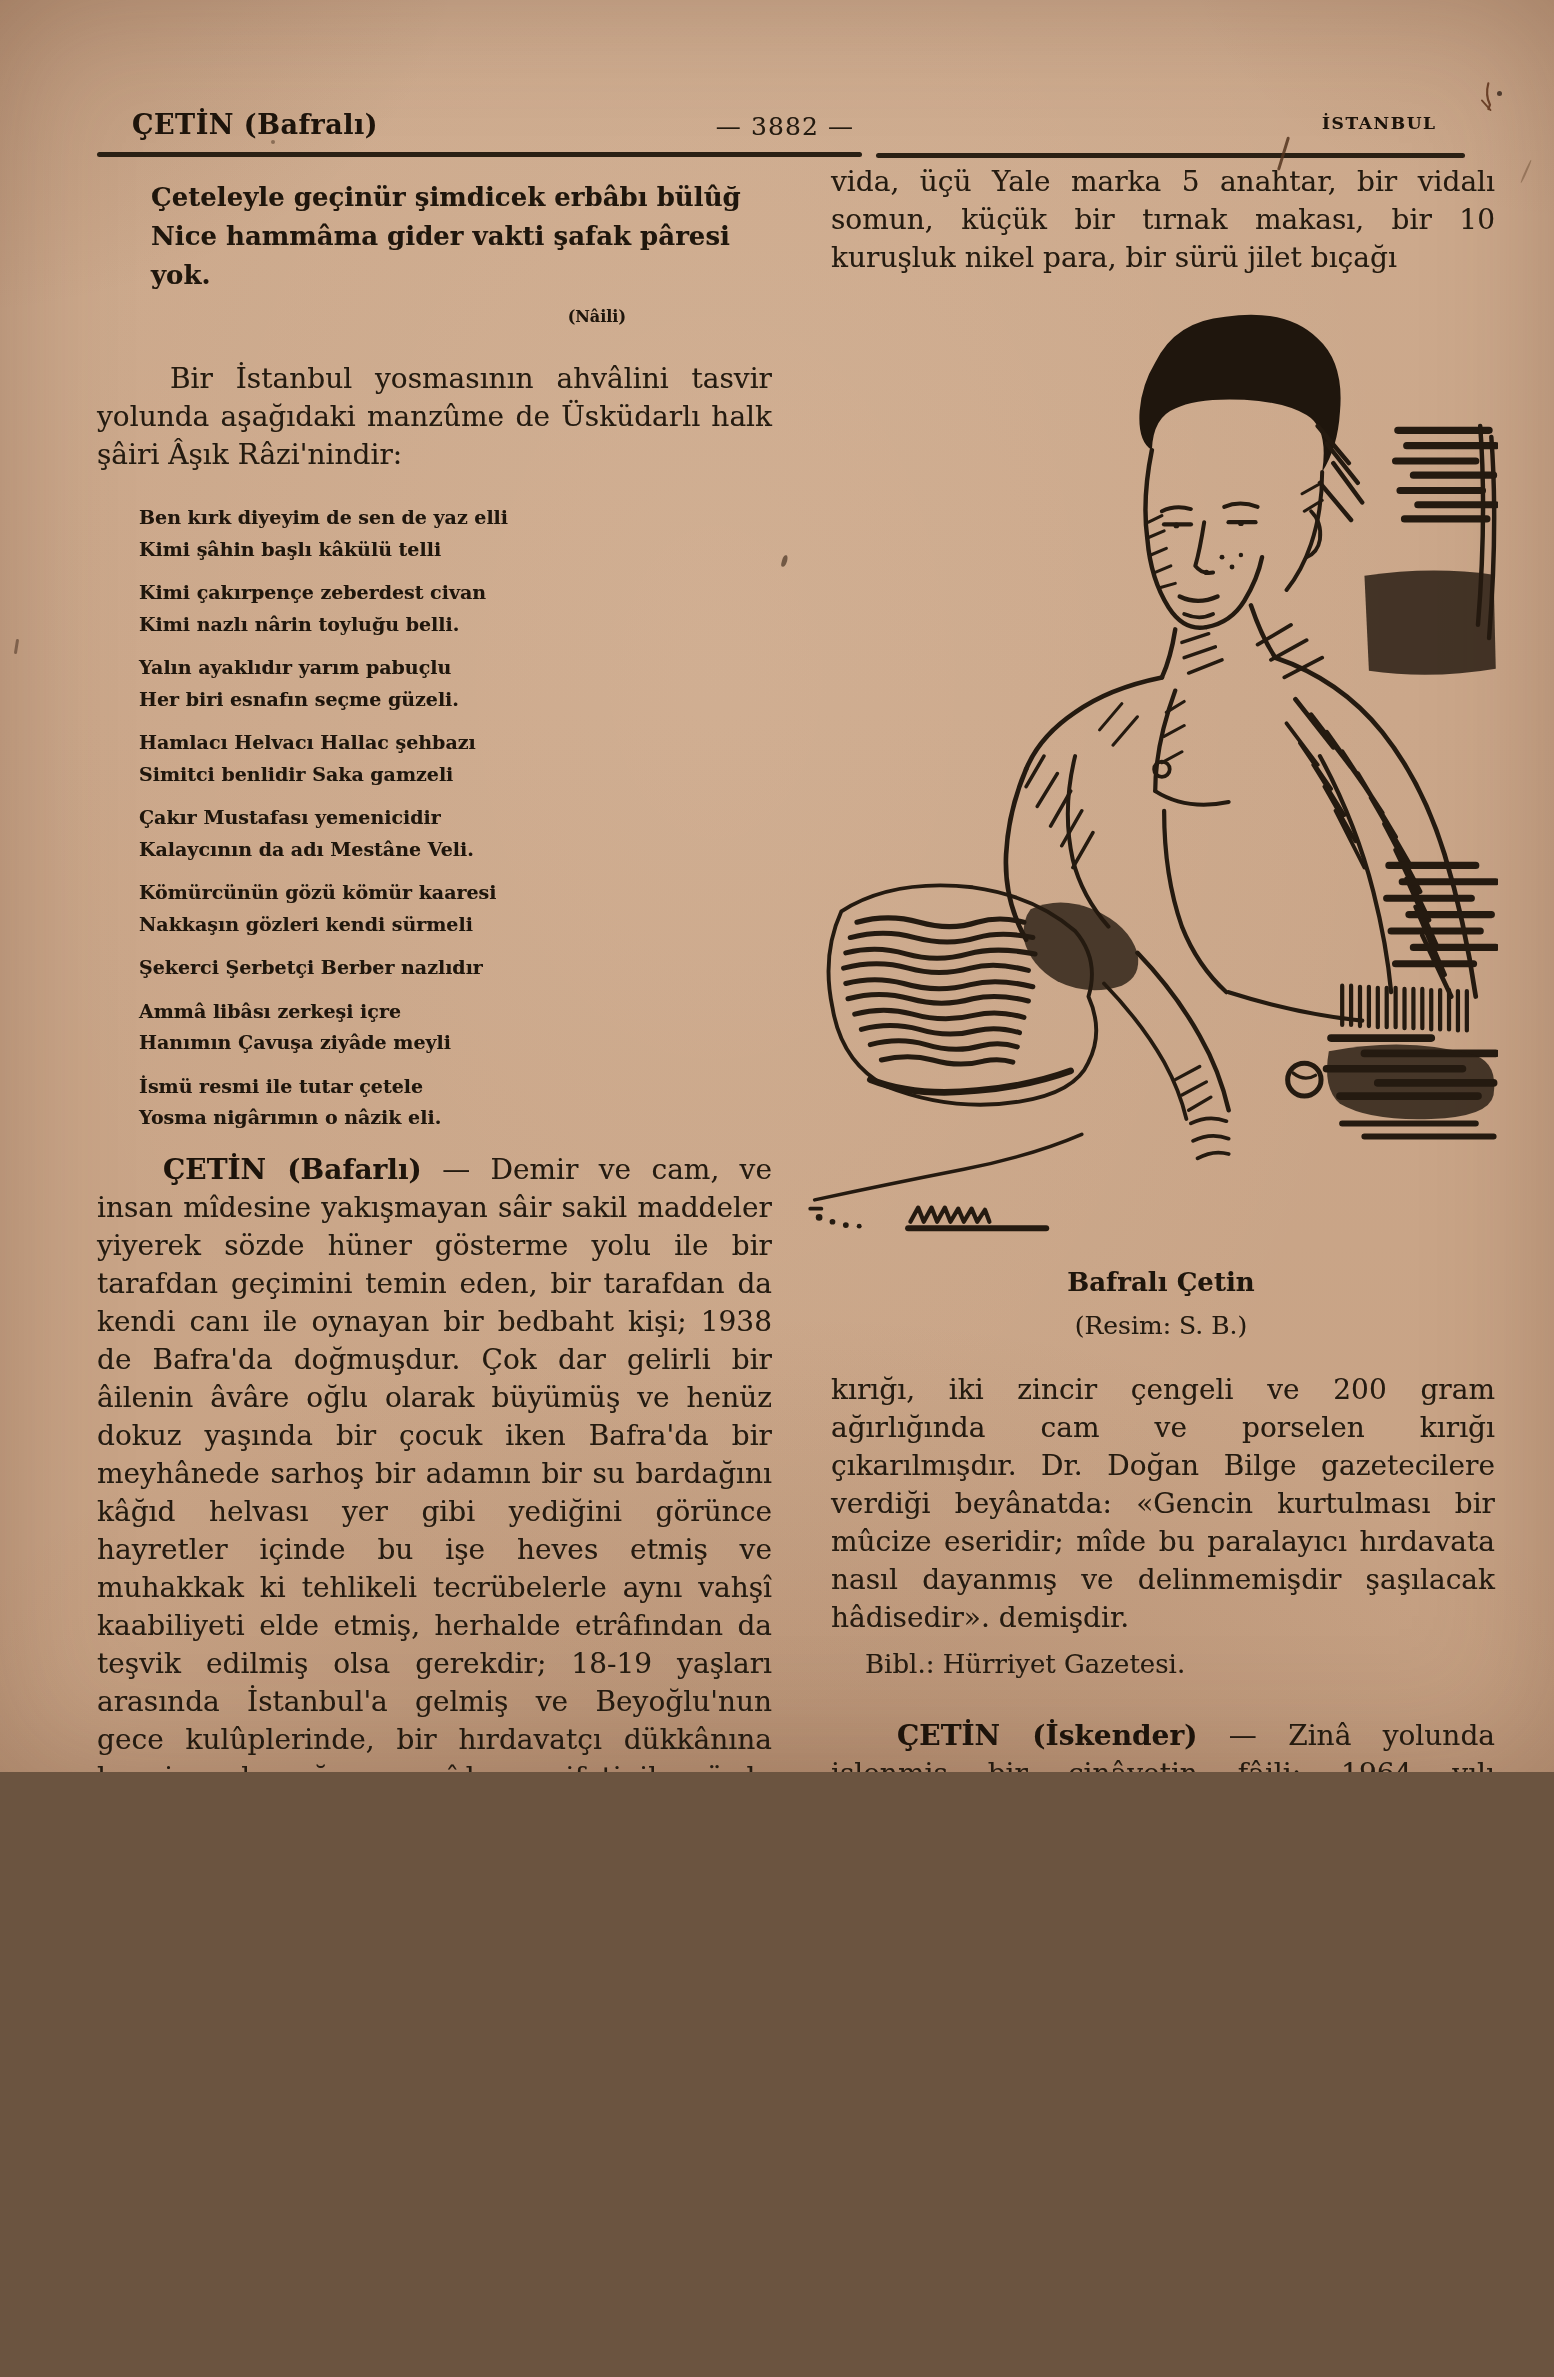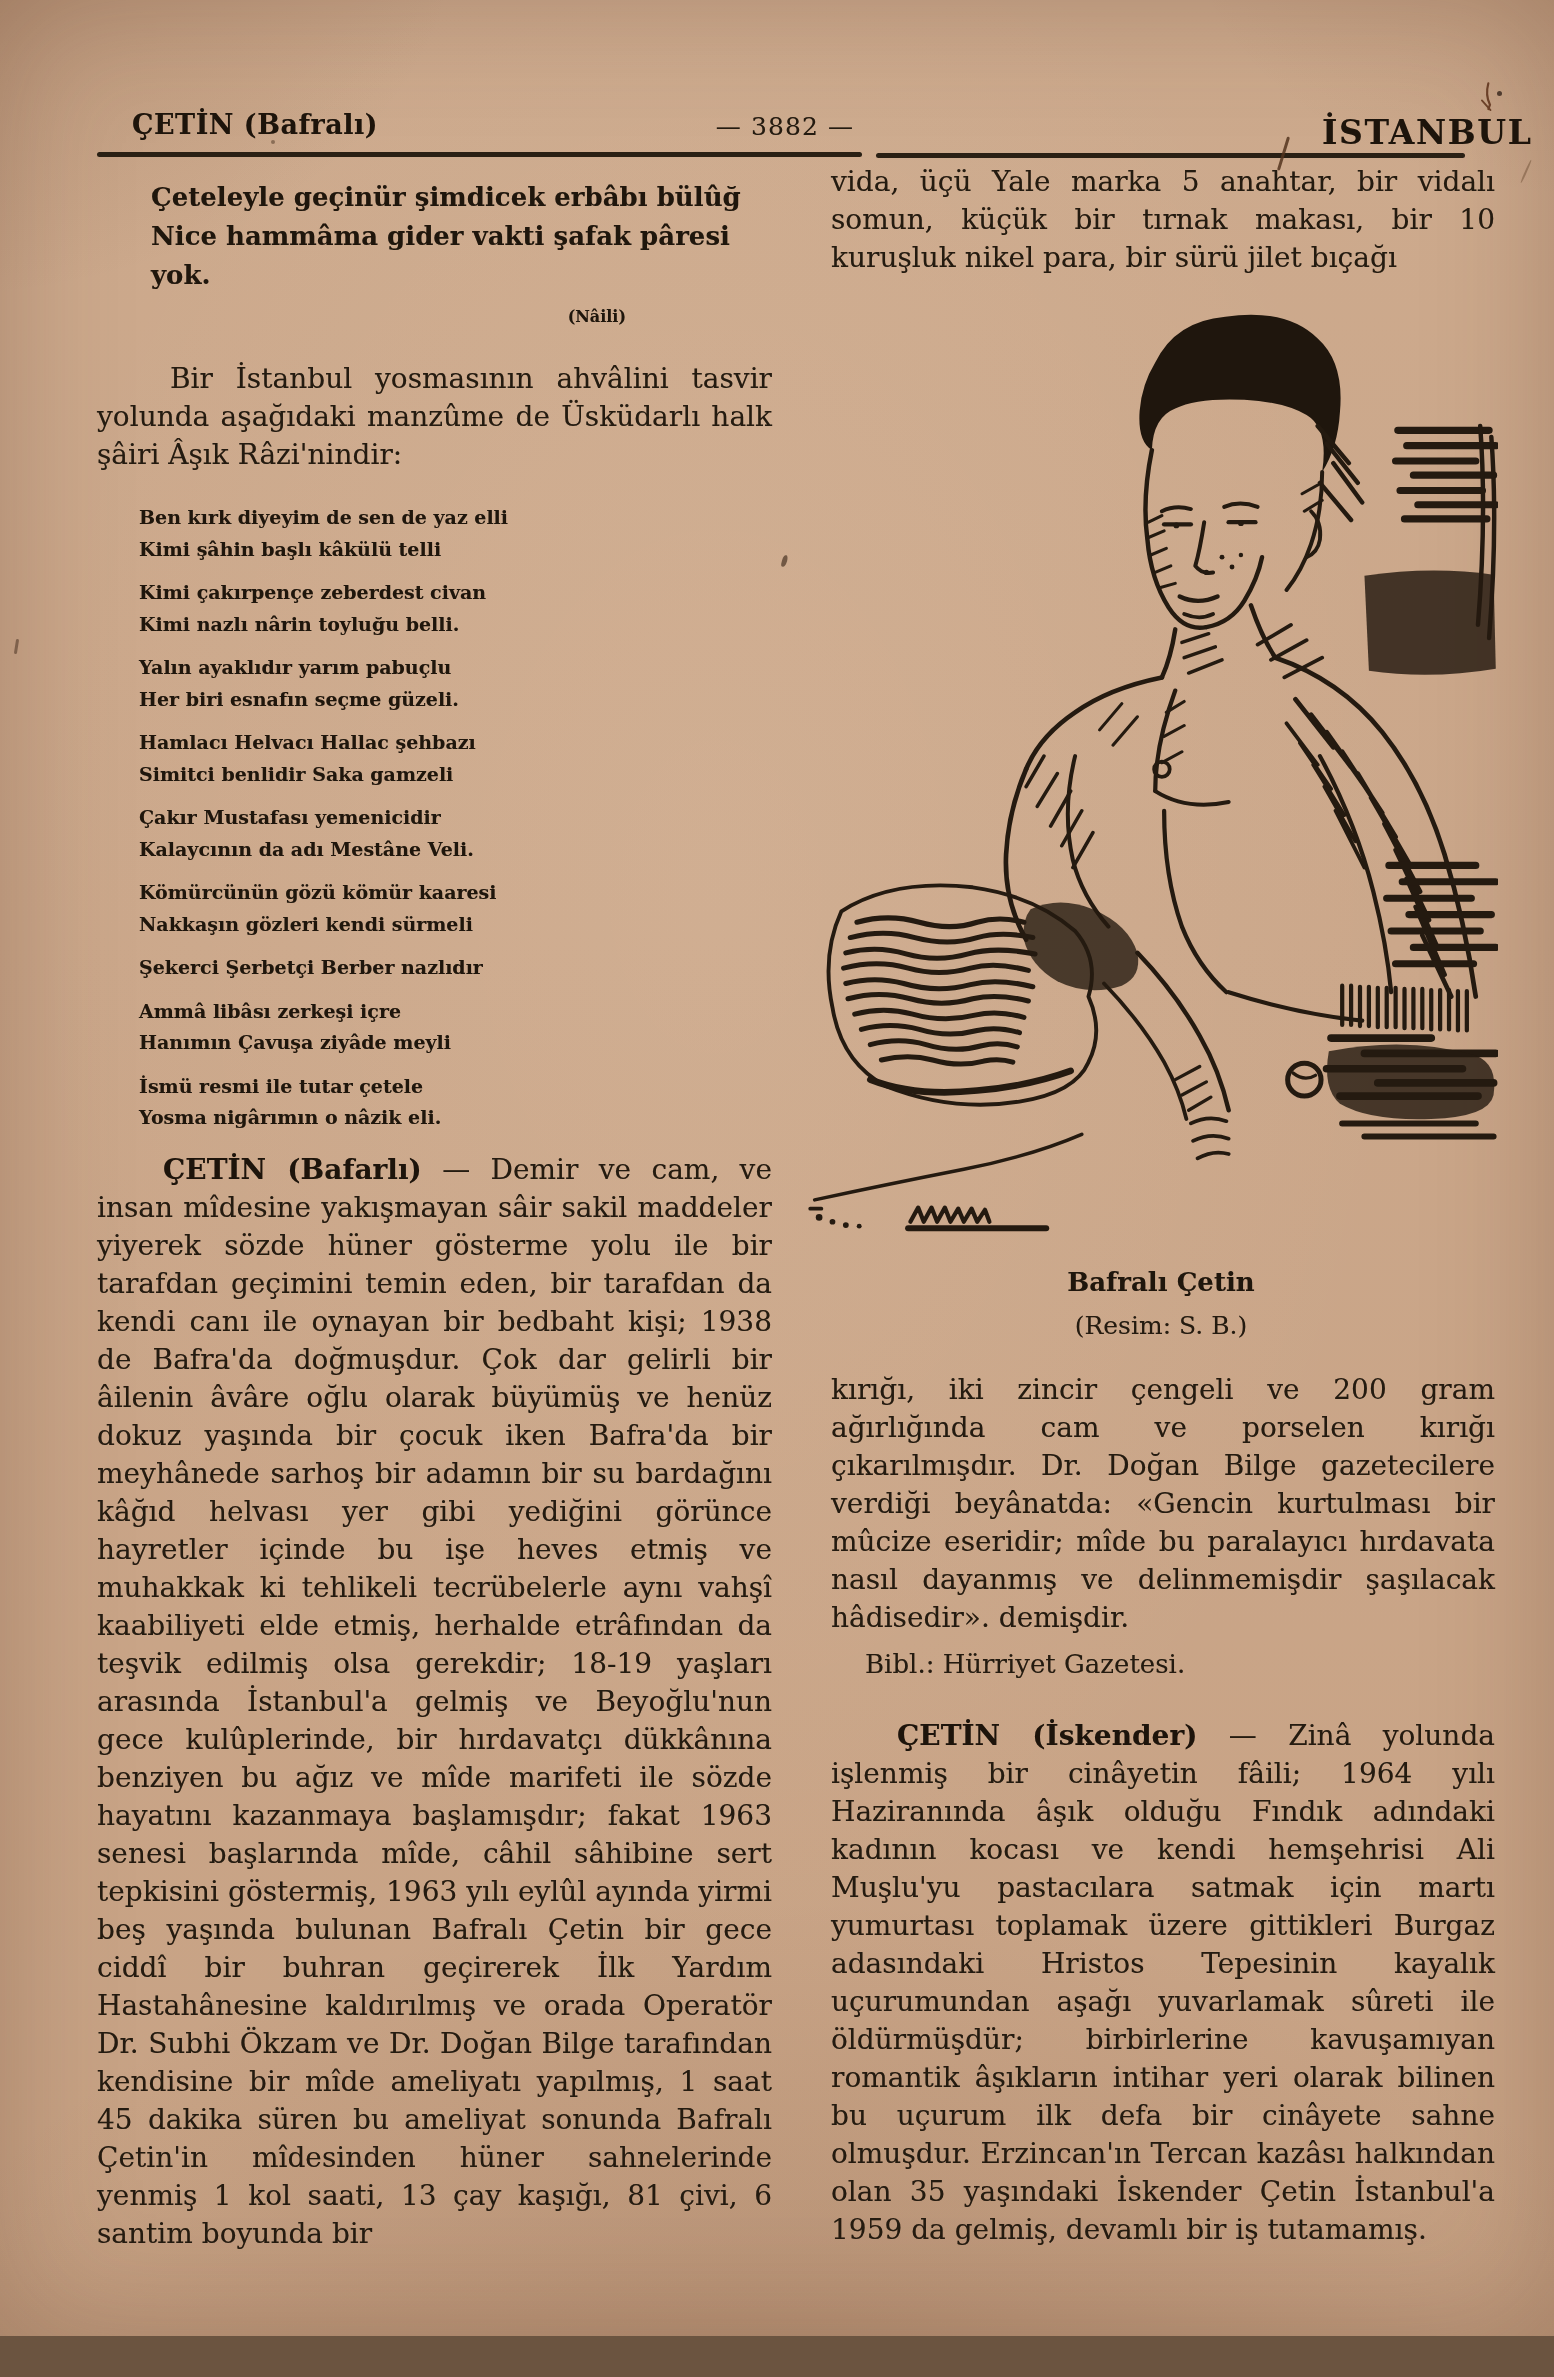--- a/index.html
+++ b/index.html
@@ -1,34 +1,34 @@
 <!DOCTYPE html>
 <html lang="tr" style="font-size:8.7px"><head>
 <meta charset="utf-8">
 <style>
   html,body{margin:0;padding:0;background:#6b5440;}
   .page{
     position:relative;
-    width:1555px;height:2336px;
+    width:1555px;height:1772px;
     font-family:"DejaVu Serif","Liberation Serif",serif;
     color:#241b10;
     background:
       radial-gradient(869px 597px at -5% -3%, rgba(96,55,30,.20), transparent 62%),
       radial-gradient(706px 489px at 103% -4%, rgba(96,55,30,.13), transparent 60%),
       radial-gradient(1304px 760px at 50% 104%, rgba(90,50,28,.16), transparent 70%),
       radial-gradient(978px 1521px at 46% 38%, rgba(255,238,214,.10), transparent 72%),
       linear-gradient(180deg,#cdaa8d 0%,#cba78a 40%,#c7a284 100%);
     box-shadow: inset 0 0 130px rgba(80,44,24,.28);
     overflow:hidden;
     text-shadow:0 0 0.5px rgba(36,27,16,.35);
   }
   
   .hdr-left{position:absolute;left:132px;top:109px;font-size:27px;font-weight:bold;letter-spacing:0.5px;color:#1d140b;}
   .hdr-center{position:absolute;left:785px;top:112px;transform:translateX(-50%);font-size:25px;letter-spacing:1.1px;color:#241b10;}
-  .hdr-right{position:absolute;left:1322px;top:113px;font-size:33px;font-weight:bold;letter-spacing:1.6px;color:#1d140b;}
+  .hdr-right{position:absolute;left:1322px;top:113px;font-size:17px;font-weight:bold;letter-spacing:1.6px;color:#1d140b;}
   .rule{position:absolute;top:152px;height:5.4px;background:#2a2014;border-radius:2.7px;}
   .rule-l{left:97px;width:765px;}
   .rule-r{left:876px;width:589px;top:153px;}
   
   .col{position:absolute;top:163px;width:675px;font-size:28px;line-height:38px;text-align:justify;}
   .col-left{left:97px;}
   .col-right{left:831px;width:664px;}
   p{margin:0;}
   .para{text-align:justify;}
   .indent{text-indent:73px;}

